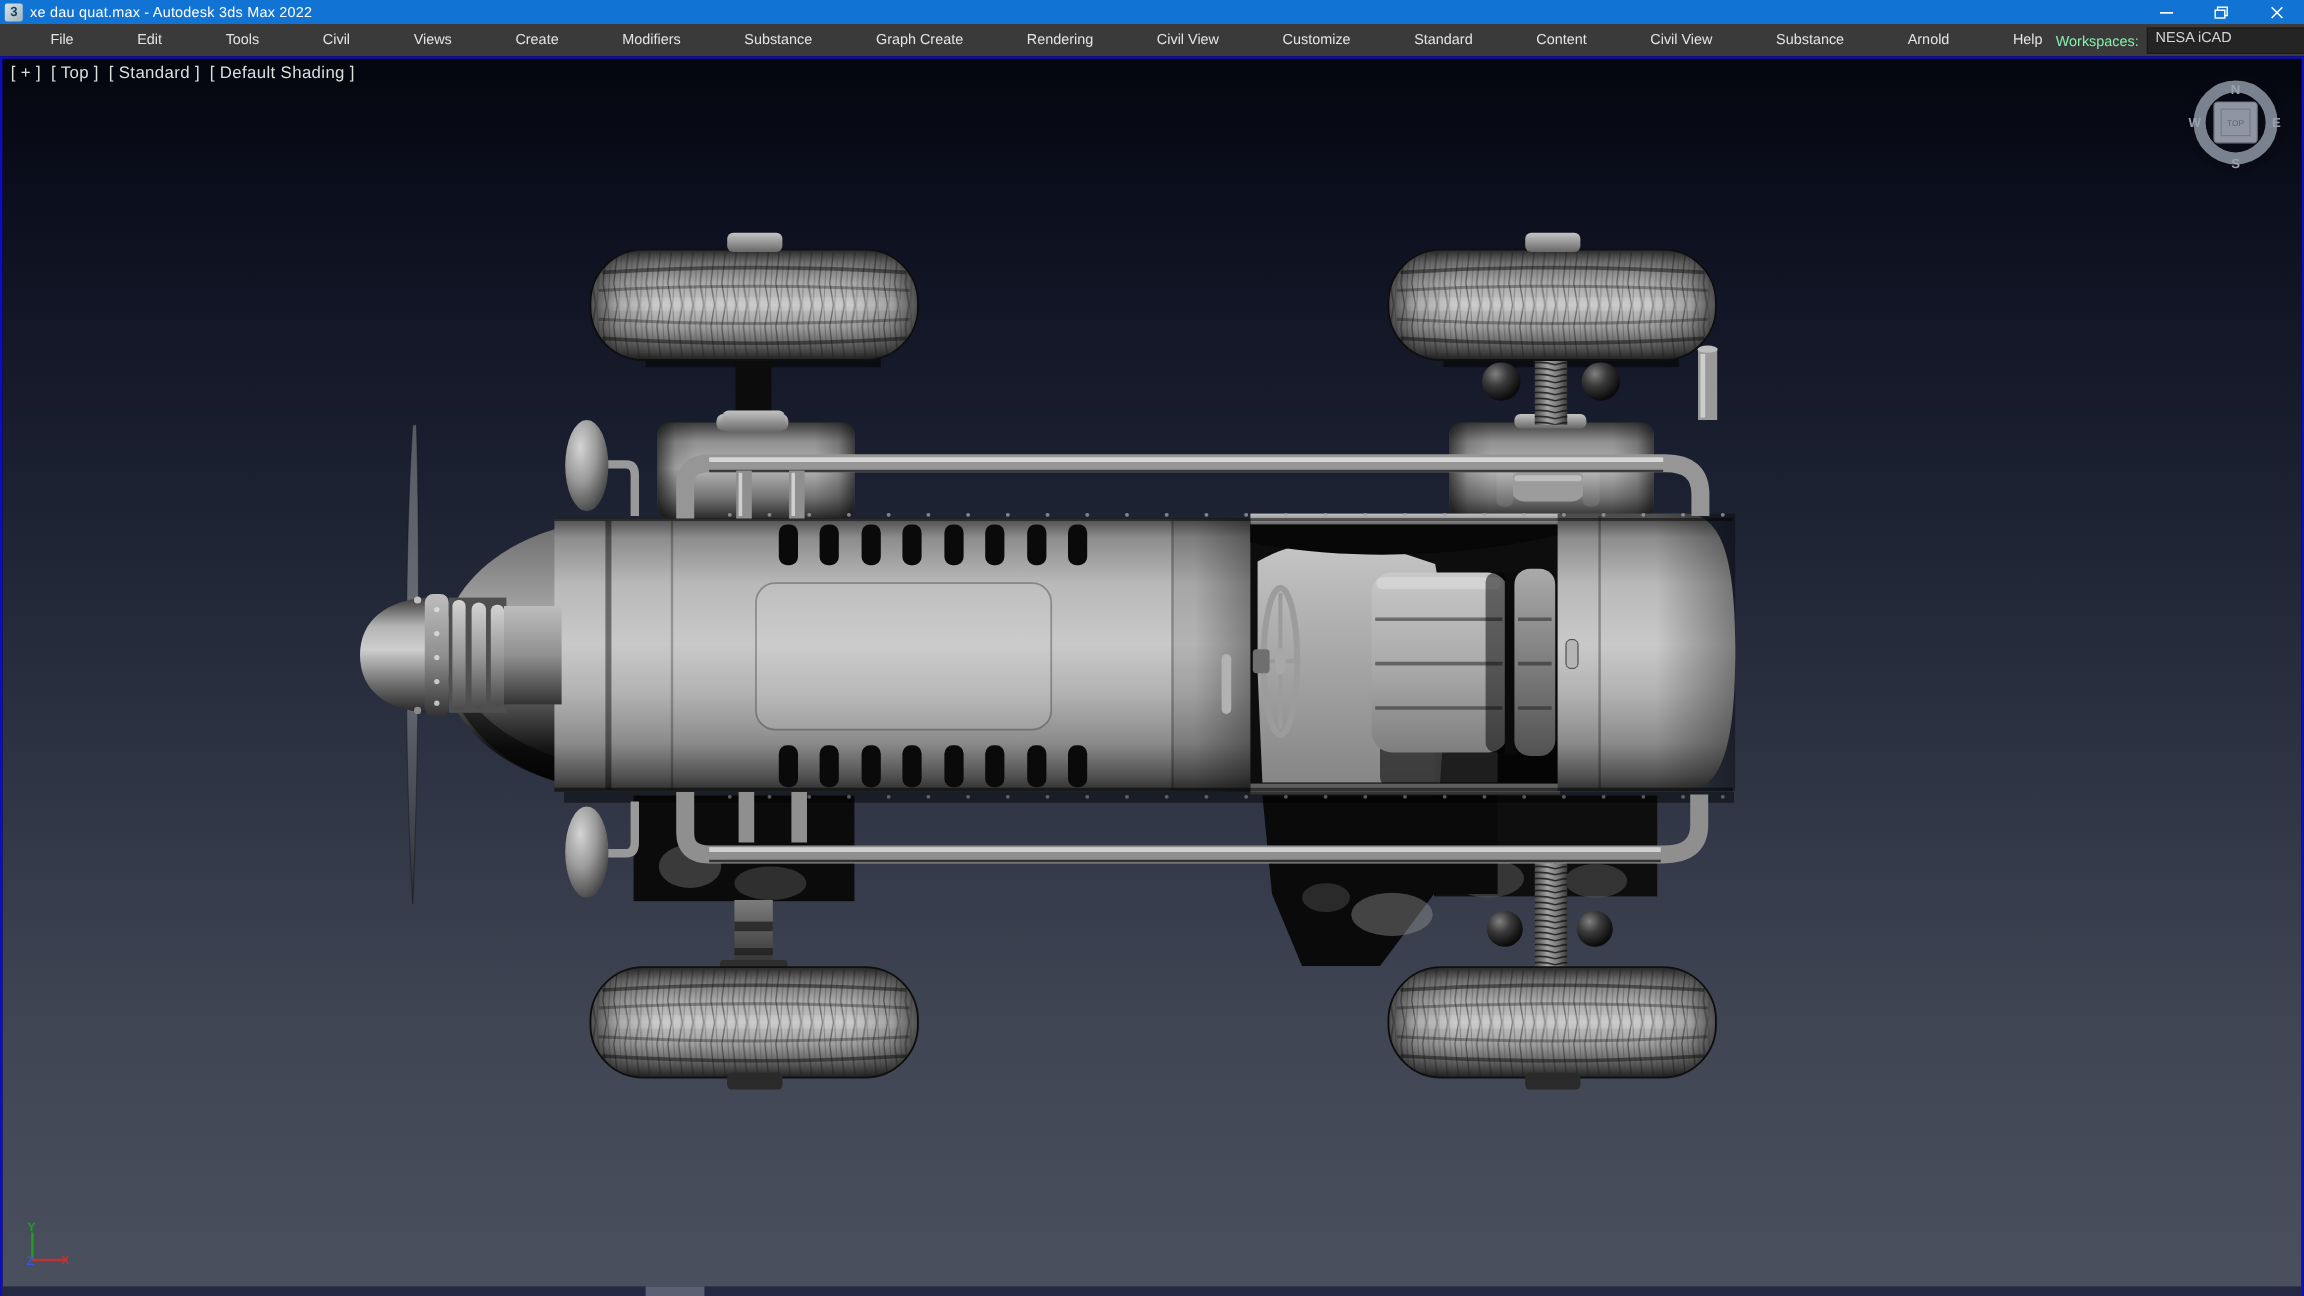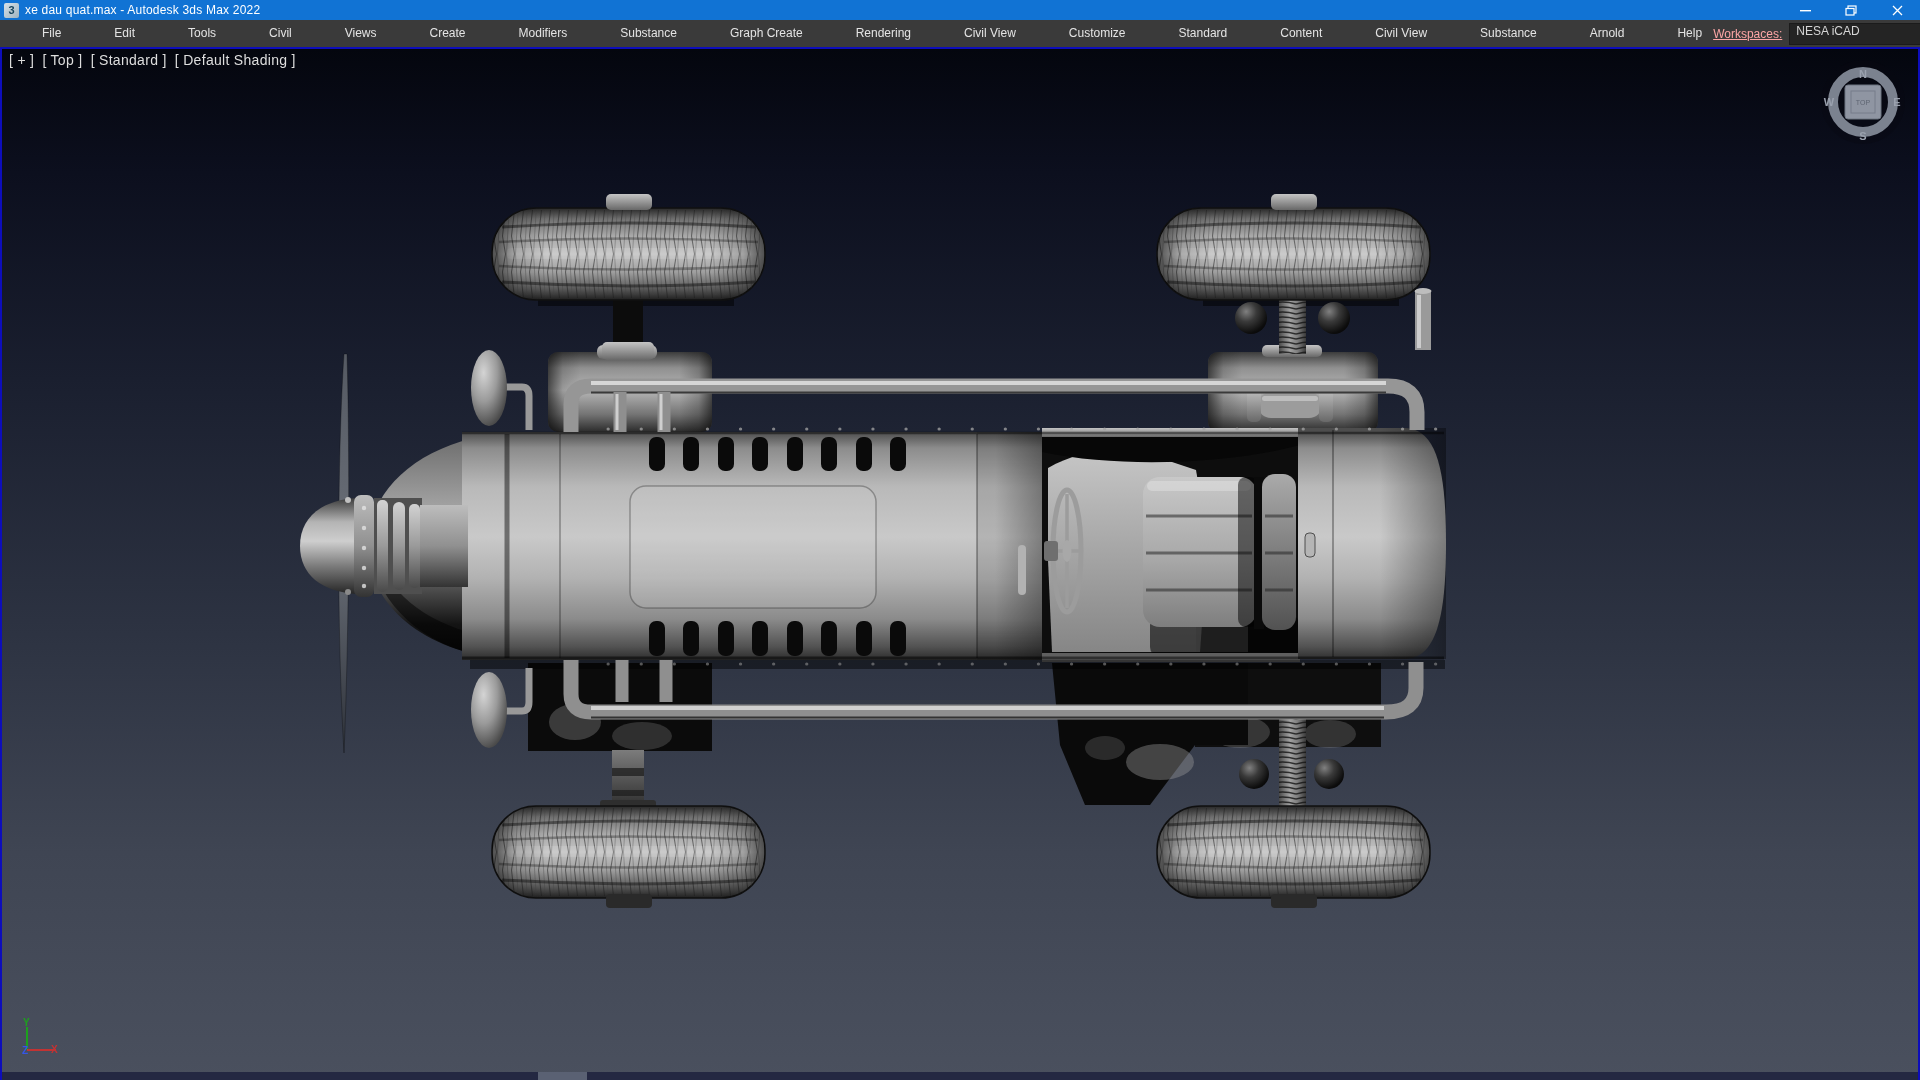--- a/index.html
+++ b/index.html
@@ -8,21 +8,21 @@
     display:flex;align-items:center;color:#fff;}
   .app-icon{width:15px;height:15px;margin:0 6px 0 4px;background:linear-gradient(135deg,#d7e2e9,#9fb3bf);
     color:#17445c;font-weight:bold;font-size:11px;line-height:15px;text-align:center;border-radius:2px;}
   .title-text{font-size:12px;letter-spacing:.2px;}
   .win-controls{margin-left:auto;display:flex;height:100%;}
   .win-btn{width:46px;height:100%;display:flex;align-items:center;justify-content:center;}
   .menubar{position:absolute;left:0;top:20px;width:1920px;height:27px;background:#3a3a3a;
     display:flex;align-items:center;color:#e4e4e4;font-size:12px;}
   .menu-item{padding:0 11px;line-height:27px;white-space:nowrap;margin-left:31px;}
   .ws-wrap{margin-left:auto;display:flex;align-items:center;}
-  .ws-label{color:#fca5a5;margin-right:7px;font-size:12px;text-decoration:underline;}
+  .ws-label{color:#86efac;margin-right:7px;font-size:12px;}
   .ws-select{width:132px;height:20px;background:#242424;border:1px solid #1b1b1b;color:#d6d6d6;
     font-size:12px;display:flex;padding:0 6px;margin-right:4px;}
   .ws-caret{margin-left:auto;font-size:8px;color:#8f8f8f;}
   .viewport{position:absolute;left:0;top:47px;width:1916px;height:1031px;
     border-left:2px solid #0d0dbb;border-right:2px solid #0d0dbb;border-top:2px solid #0d0dbb;
     background:linear-gradient(180deg,#04060e 0%,#0c0f1e 12%,#1a1f2f 32%,#2e3443 58%,#3f4553 78%,#4a505e 100%);}
   .vp-label{position:absolute;left:7px;top:3px;color:#dedede;font-size:14px;letter-spacing:.3px;z-index:5;}
   .vp-label span{margin-right:4px;}
   .scene-svg{position:absolute;left:0;top:0;width:100%;height:100%;}
   .bottom-strip{position:absolute;left:0;bottom:0;width:100%;height:8px;background:#242842;z-index:6;}

